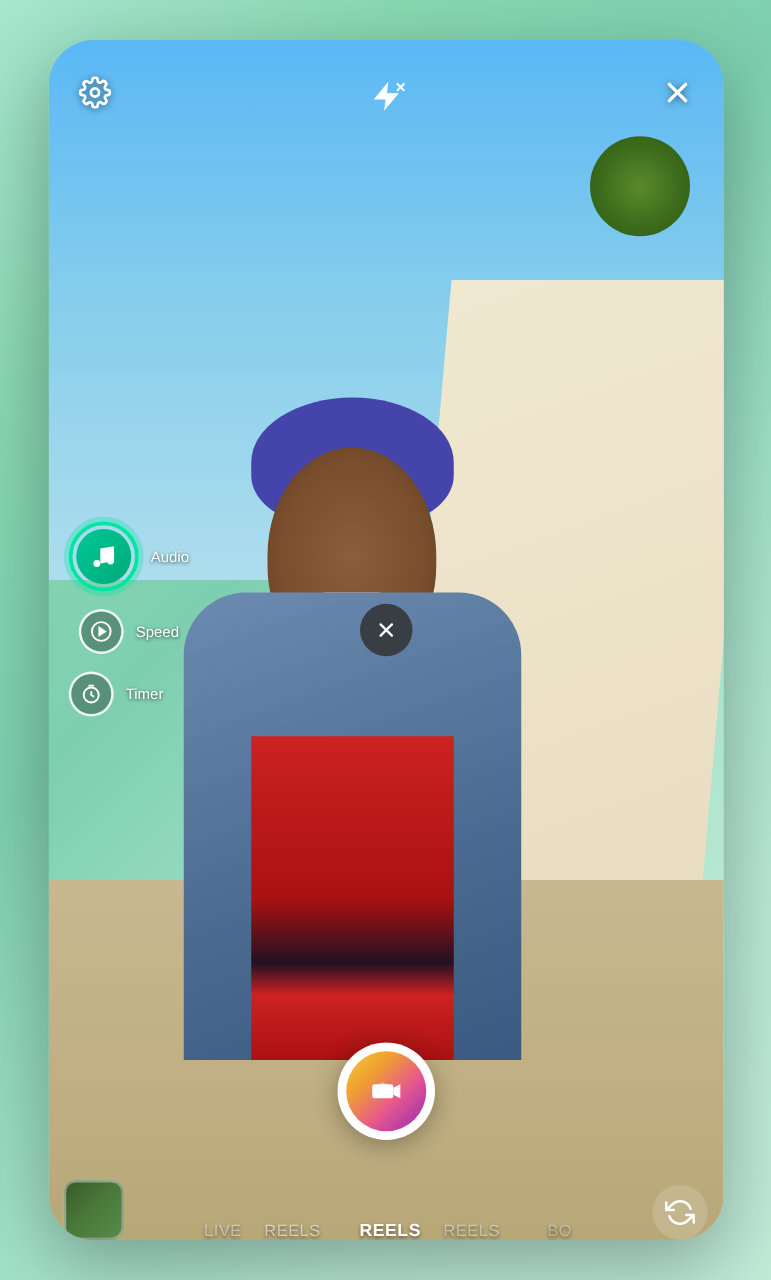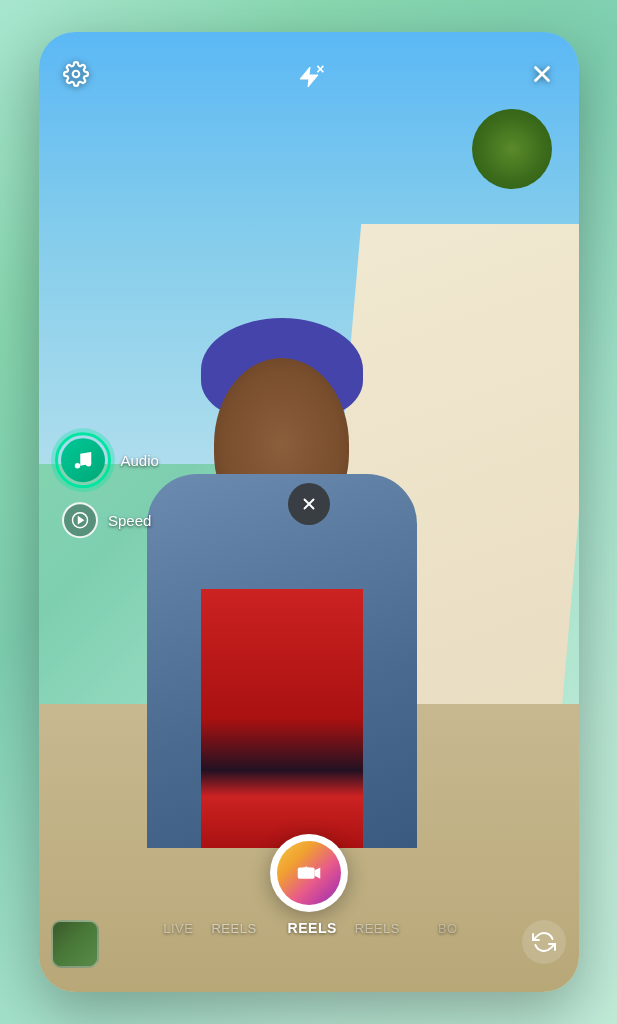--- a/index.html
+++ b/index.html
@@ -196,21 +196,21 @@
       background: linear-gradient(135deg, #00c896 0%, #00a878 100%);
       display: flex;
       align-items: center;
       justify-content: center;
       font-size: 20px;
       color: white;
     }
 
     .panel-label {
       color: white;
-      font-size: 15px;
+      font-size: 12px;
       font-weight: 500;
       text-shadow: 0 1px 3px rgba(0,0,0,0.7);
     }
 
     .speed-icon {
       width: 36px;
       height: 36px;
       border-radius: 50%;
       border: 2px solid rgba(255,255,255,0.9);
       background: rgba(0,0,0,0.3);
@@ -291,21 +291,21 @@
       font-size: 22px;
     }
 
     
     .bottom-nav {
       position: absolute;
       bottom: 0; left: 0; right: 0;
       height: 72px;
       background: rgba(0,0,0,0.0);
       display: flex;
-      align-items: flex-start;
+      align-items: flex-end;
       justify-content: space-between;
       padding: 0 12px;
       pointer-events: all;
       gap: 40px;
     }
 
     .nav-thumbnail {
       width: 48px;
       height: 48px;
       border-radius: 10px;
@@ -414,20 +414,30 @@
       <div class="panel-item" style="margin-top: 8px; justify-content: center;">
         <div class="speed-icon">
           <svg width="18" height="18" viewBox="0 0 24 24" fill="none" stroke="white" stroke-width="2">
             <circle cx="12" cy="12" r="10"></circle>
             <polygon points="10 8 16 12 10 16 10 8" fill="white"></polygon>
           </svg>
         </div>
         <span class="panel-label">Speed</span>
       </div>
 
+      <div class="panel-item" style="margin-top: 8px;">
+        <div class="timer-icon">
+          <svg width="18" height="18" viewBox="0 0 24 24" fill="none" stroke="white" stroke-width="2">
+            <circle cx="12" cy="13" r="8"></circle>
+            <polyline points="12 9 12 13 15 15"></polyline>
+            <line x1="9" y1="3" x2="15" y2="3"></line>
+          </svg>
+        </div>
+        <span class="panel-label">Timer</span>
+      </div>
     </div>
 
     <div class="close-dark-btn">
       <svg width="18" height="18" viewBox="0 0 24 24" fill="none" stroke="white" stroke-width="2.5" stroke-linecap="round">
         <line x1="18" y1="6" x2="6" y2="18"></line>
         <line x1="6" y1="6" x2="18" y2="18"></line>
       </svg>
     </div>
 
     <div class="shutter-area">

